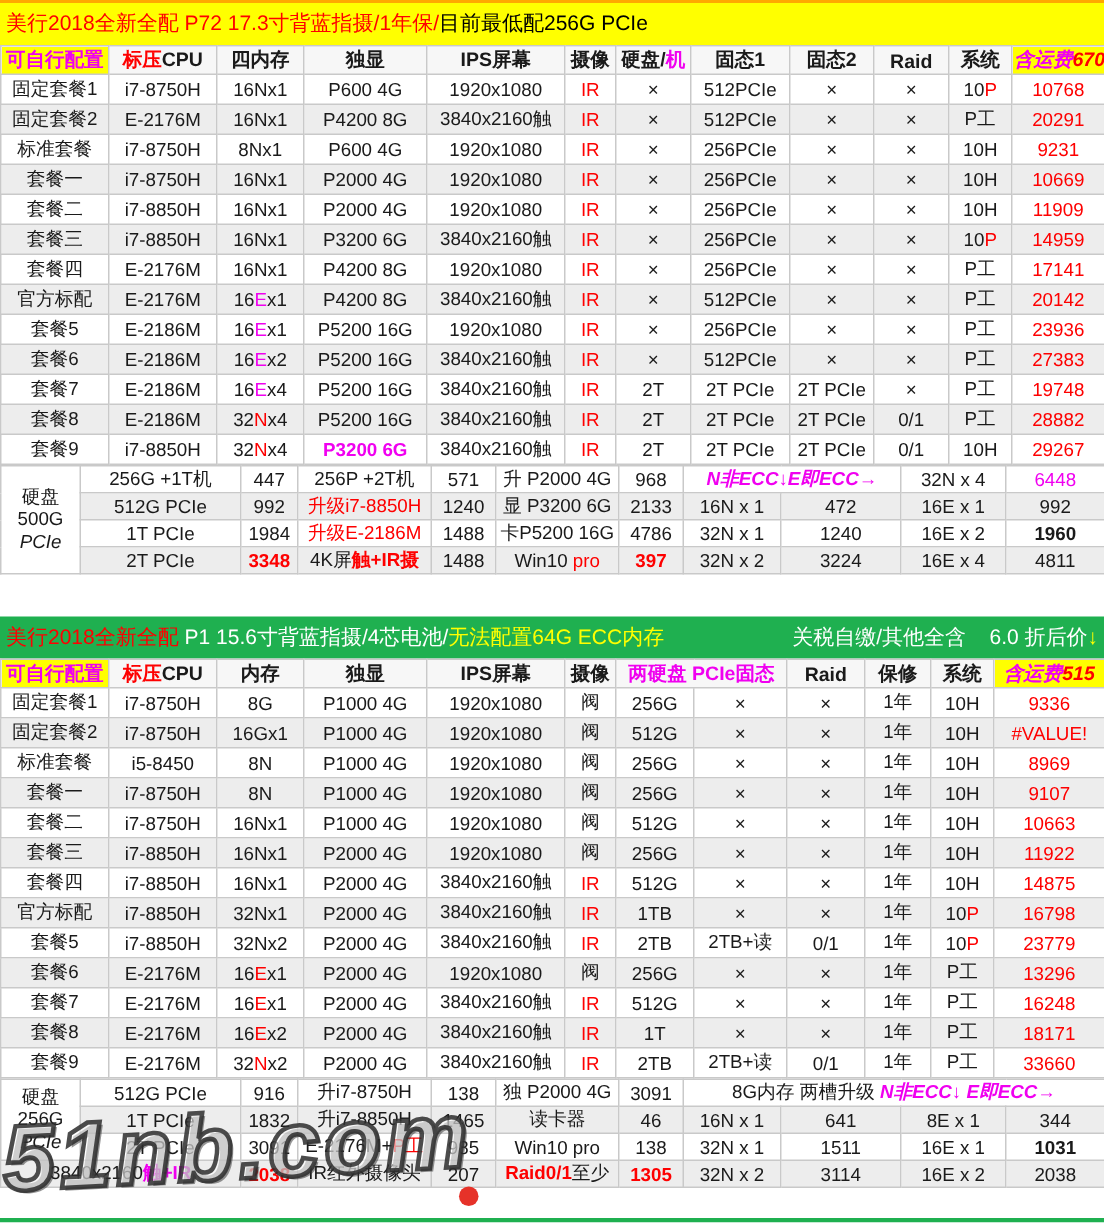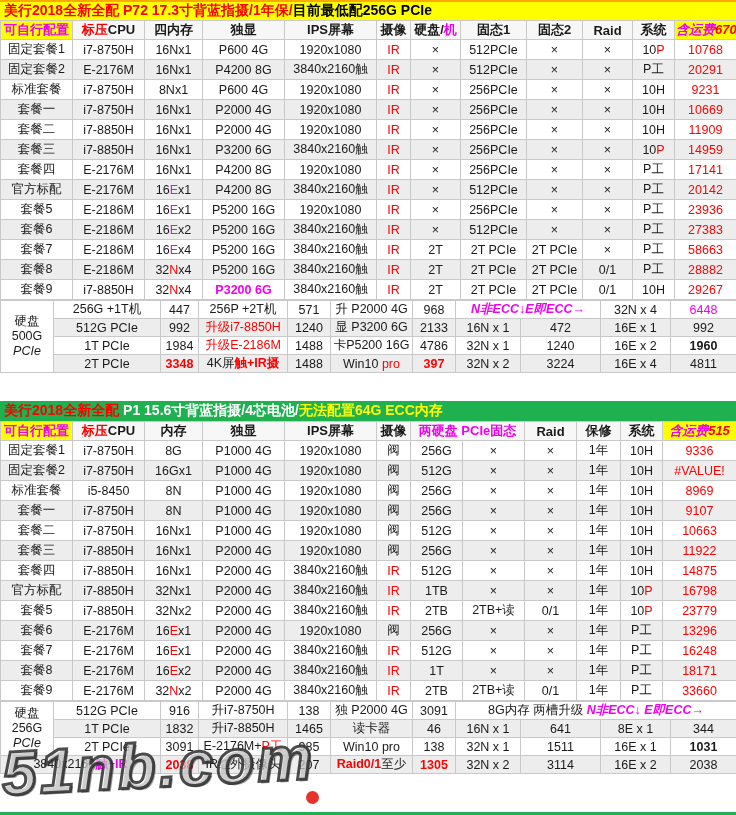--- a/index.html
+++ b/index.html
@@ -25,21 +25,21 @@
   tbody td.gbg, td.gbg { background:#e2efda; }
   .red { color:#fe0000; }
   .mag { color:#f000f0; }
   .wh  { color:#ffffff; }
   .yel { color:#ffff00; }
   .it  { font-style:italic; }
   .bold{ font-weight:bold; }
   .pre { white-space:pre-line; line-height:1.2; }
   .title {
     height:20px; display:flex; justify-content:space-between; align-items:center;
-    font-weight:bold; font-size:14px; padding:0 4px; white-space:pre; overflow:hidden;
+    font-weight:normal; font-size:14px; padding:14px 4px; white-space:pre; overflow:hidden;
   }
   .ybg.title { background:#ffff00; border-top:2px solid #ffa800; }
   .greenbg.title { background:#1fb050; color:#ffffff;margin-top:28px; }
   .watermark {
     position:absolute; left:0px; top:738px; z-index:5;
     font-size:62px; font-weight:bold; font-style:italic; letter-spacing:3px;
     color:rgba(255,255,255,0.55);
     -webkit-text-stroke:3px rgba(45,45,45,0.85);
     text-shadow:2px 2px 0 rgba(45,45,45,0.5);
     transform:rotate(-3deg); transform-origin:left top;
@@ -236,21 +236,21 @@
             <td>E-2186M</td>
             <td><span>16</span><span class="mag">E</span><span>x4</span></td>
             <td>P5200 16G</td>
             <td>3840x2160触</td>
             <td class="red">IR</td>
             <td>2T</td>
             <td>2T PCIe</td>
             <td>2T PCIe</td>
             <td>×</td>
             <td>P工</td>
-            <td class="red">58663</td>
+            <td class="red">19748</td>
           </tr>
           <tr>
             <td>套餐8</td>
             <td>E-2186M</td>
             <td><span>32</span><span class="red">N</span><span>x4</span></td>
             <td>P5200 16G</td>
             <td>3840x2160触</td>
             <td class="red">IR</td>
             <td>2T</td>
             <td>2T PCIe</td>
@@ -340,20 +340,21 @@
             <td>16E x 4</td>
             <td>4811</td>
           </tr>
         </tbody>
       </table>
   </section>
 
   <section>
     <div class="title greenbg">
       <span class="title-left"><span class="red">美行2018全新全配</span><span class="wh"> P1 15.6寸背蓝指摄/4芯电池/</span><span class="yel">无法配置64G ECC内存</span></span>
+      <span class="title-right"><span class="wh">关税自缴/其他全含</span><span class="wh">    6.0 </span><span class="wh">折后价</span><span class="yel">↓</span></span>
     </div>
     <table class="main">
         <colgroup>
           <col style="width: 72px;">
           <col style="width: 72px;">
           <col style="width: 58px;">
           <col style="width: 82px;">
           <col style="width: 92px;">
           <col style="width: 34px;">
           <col style="width: 52px;">

